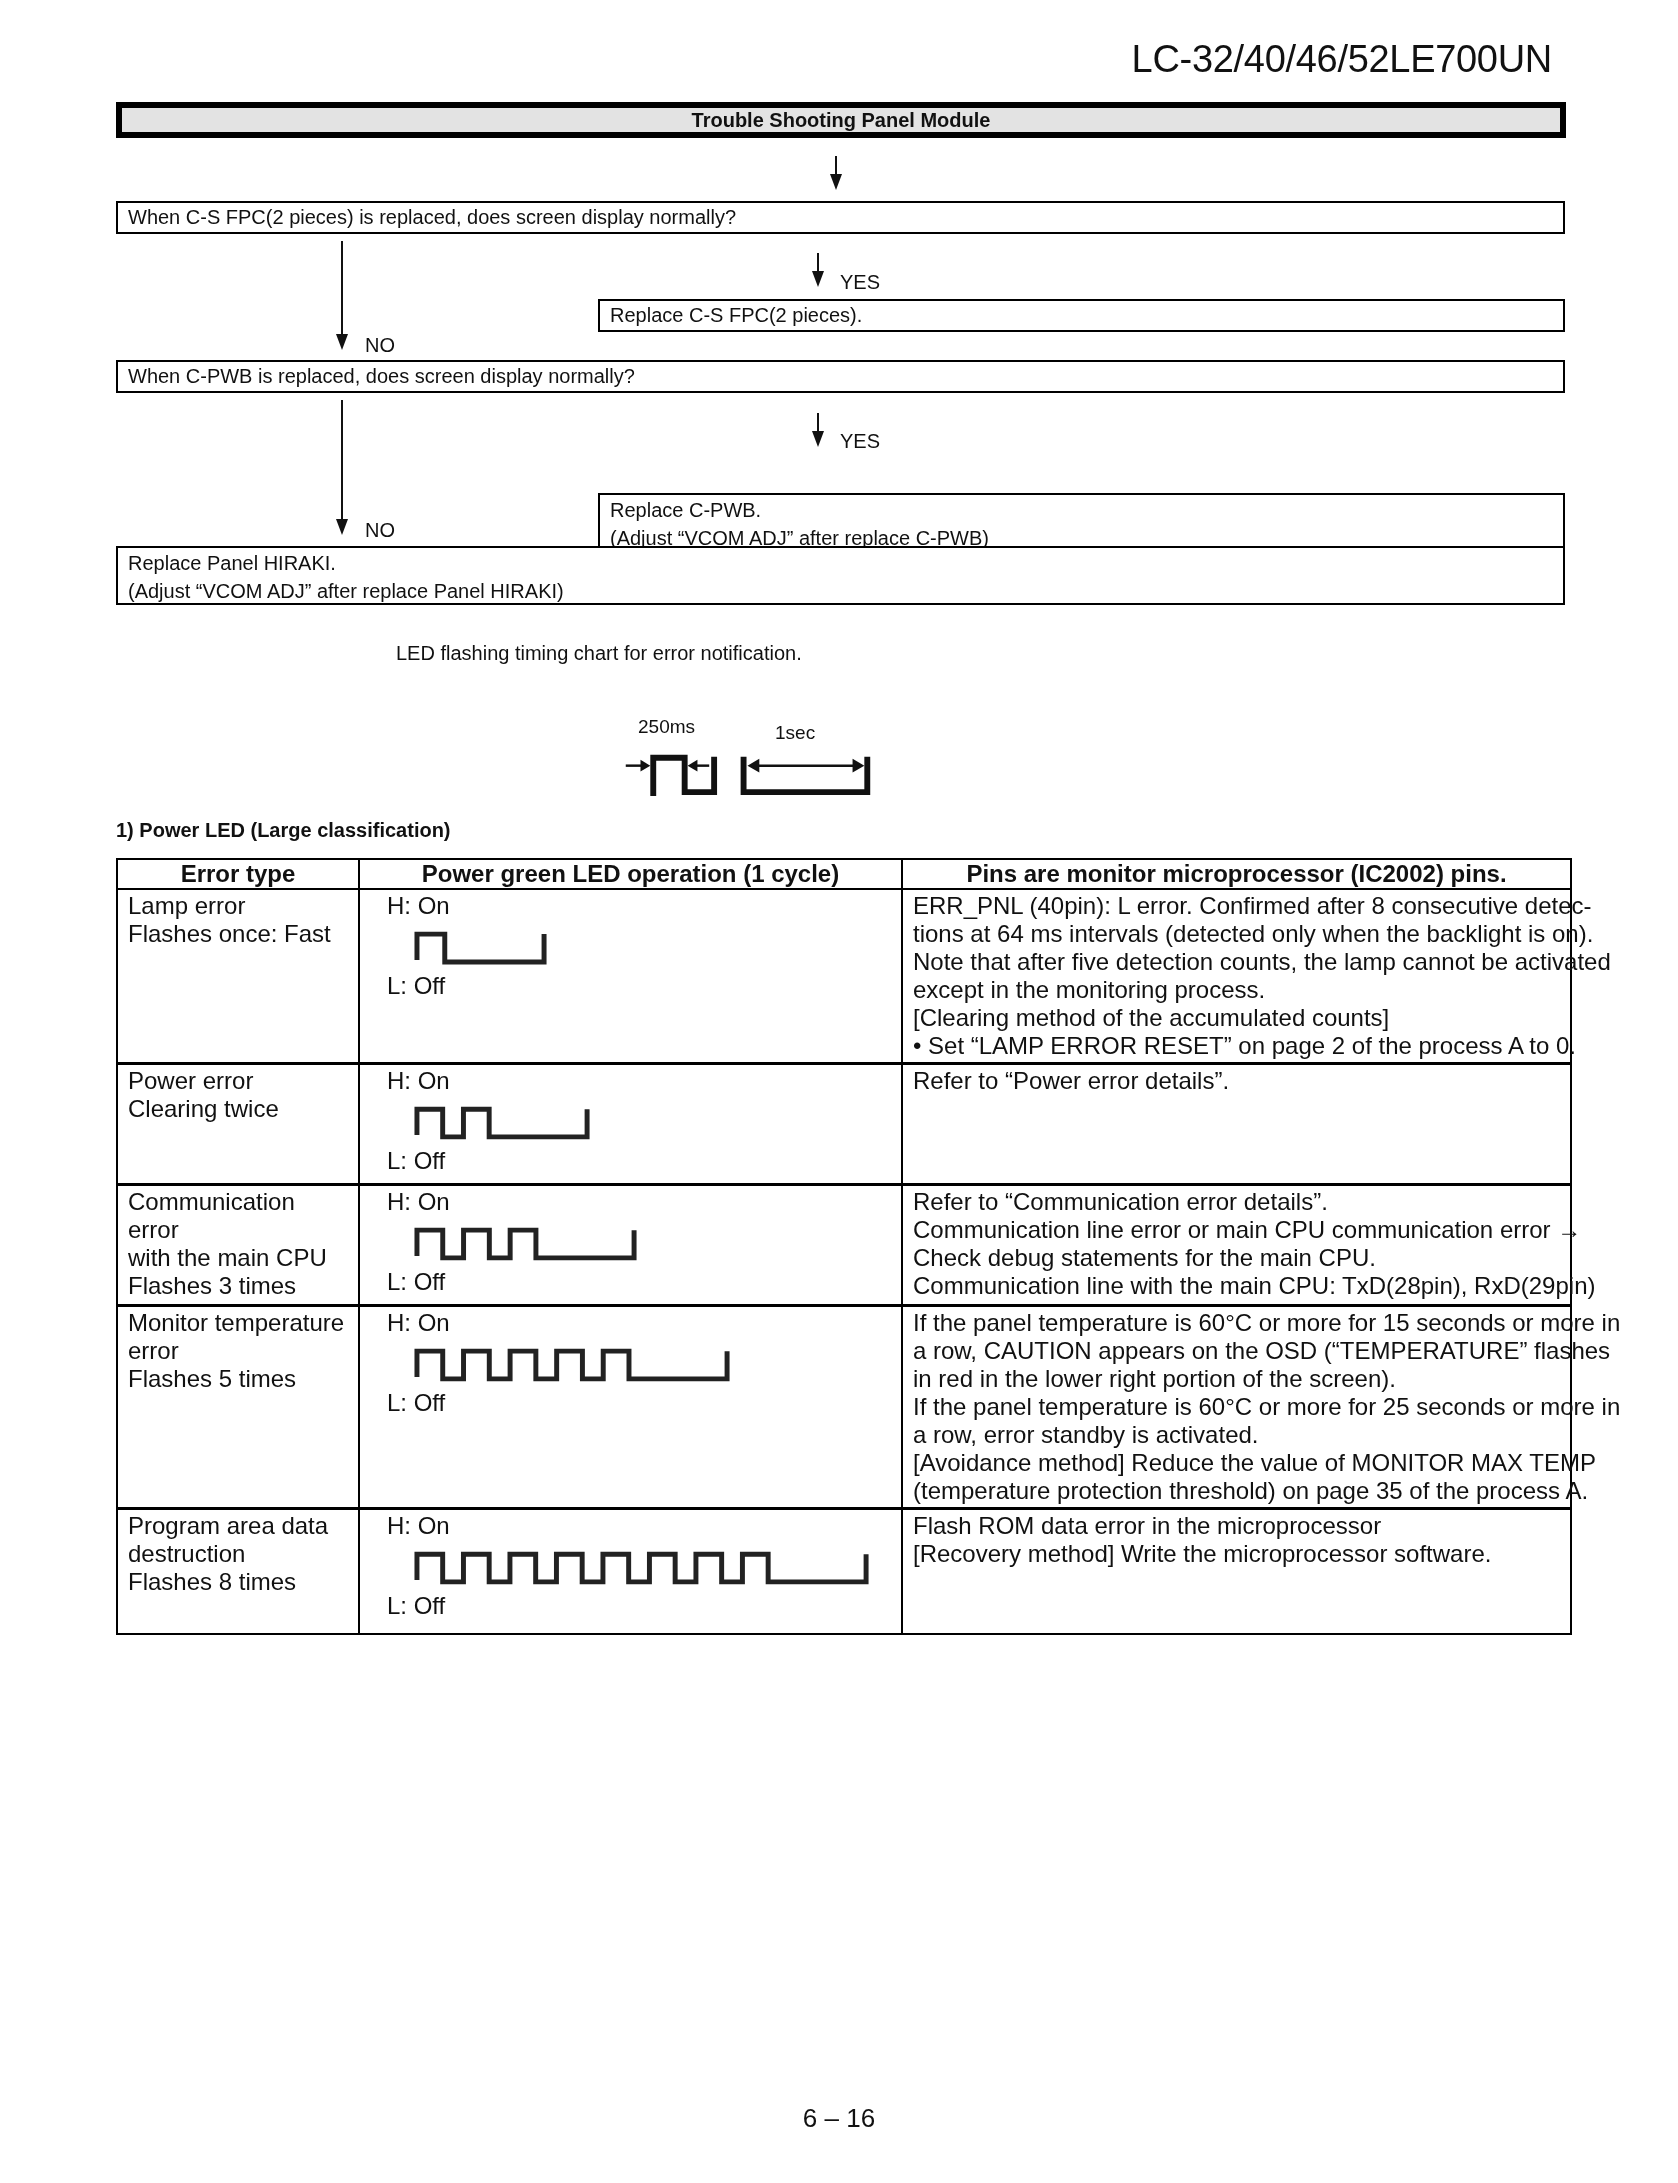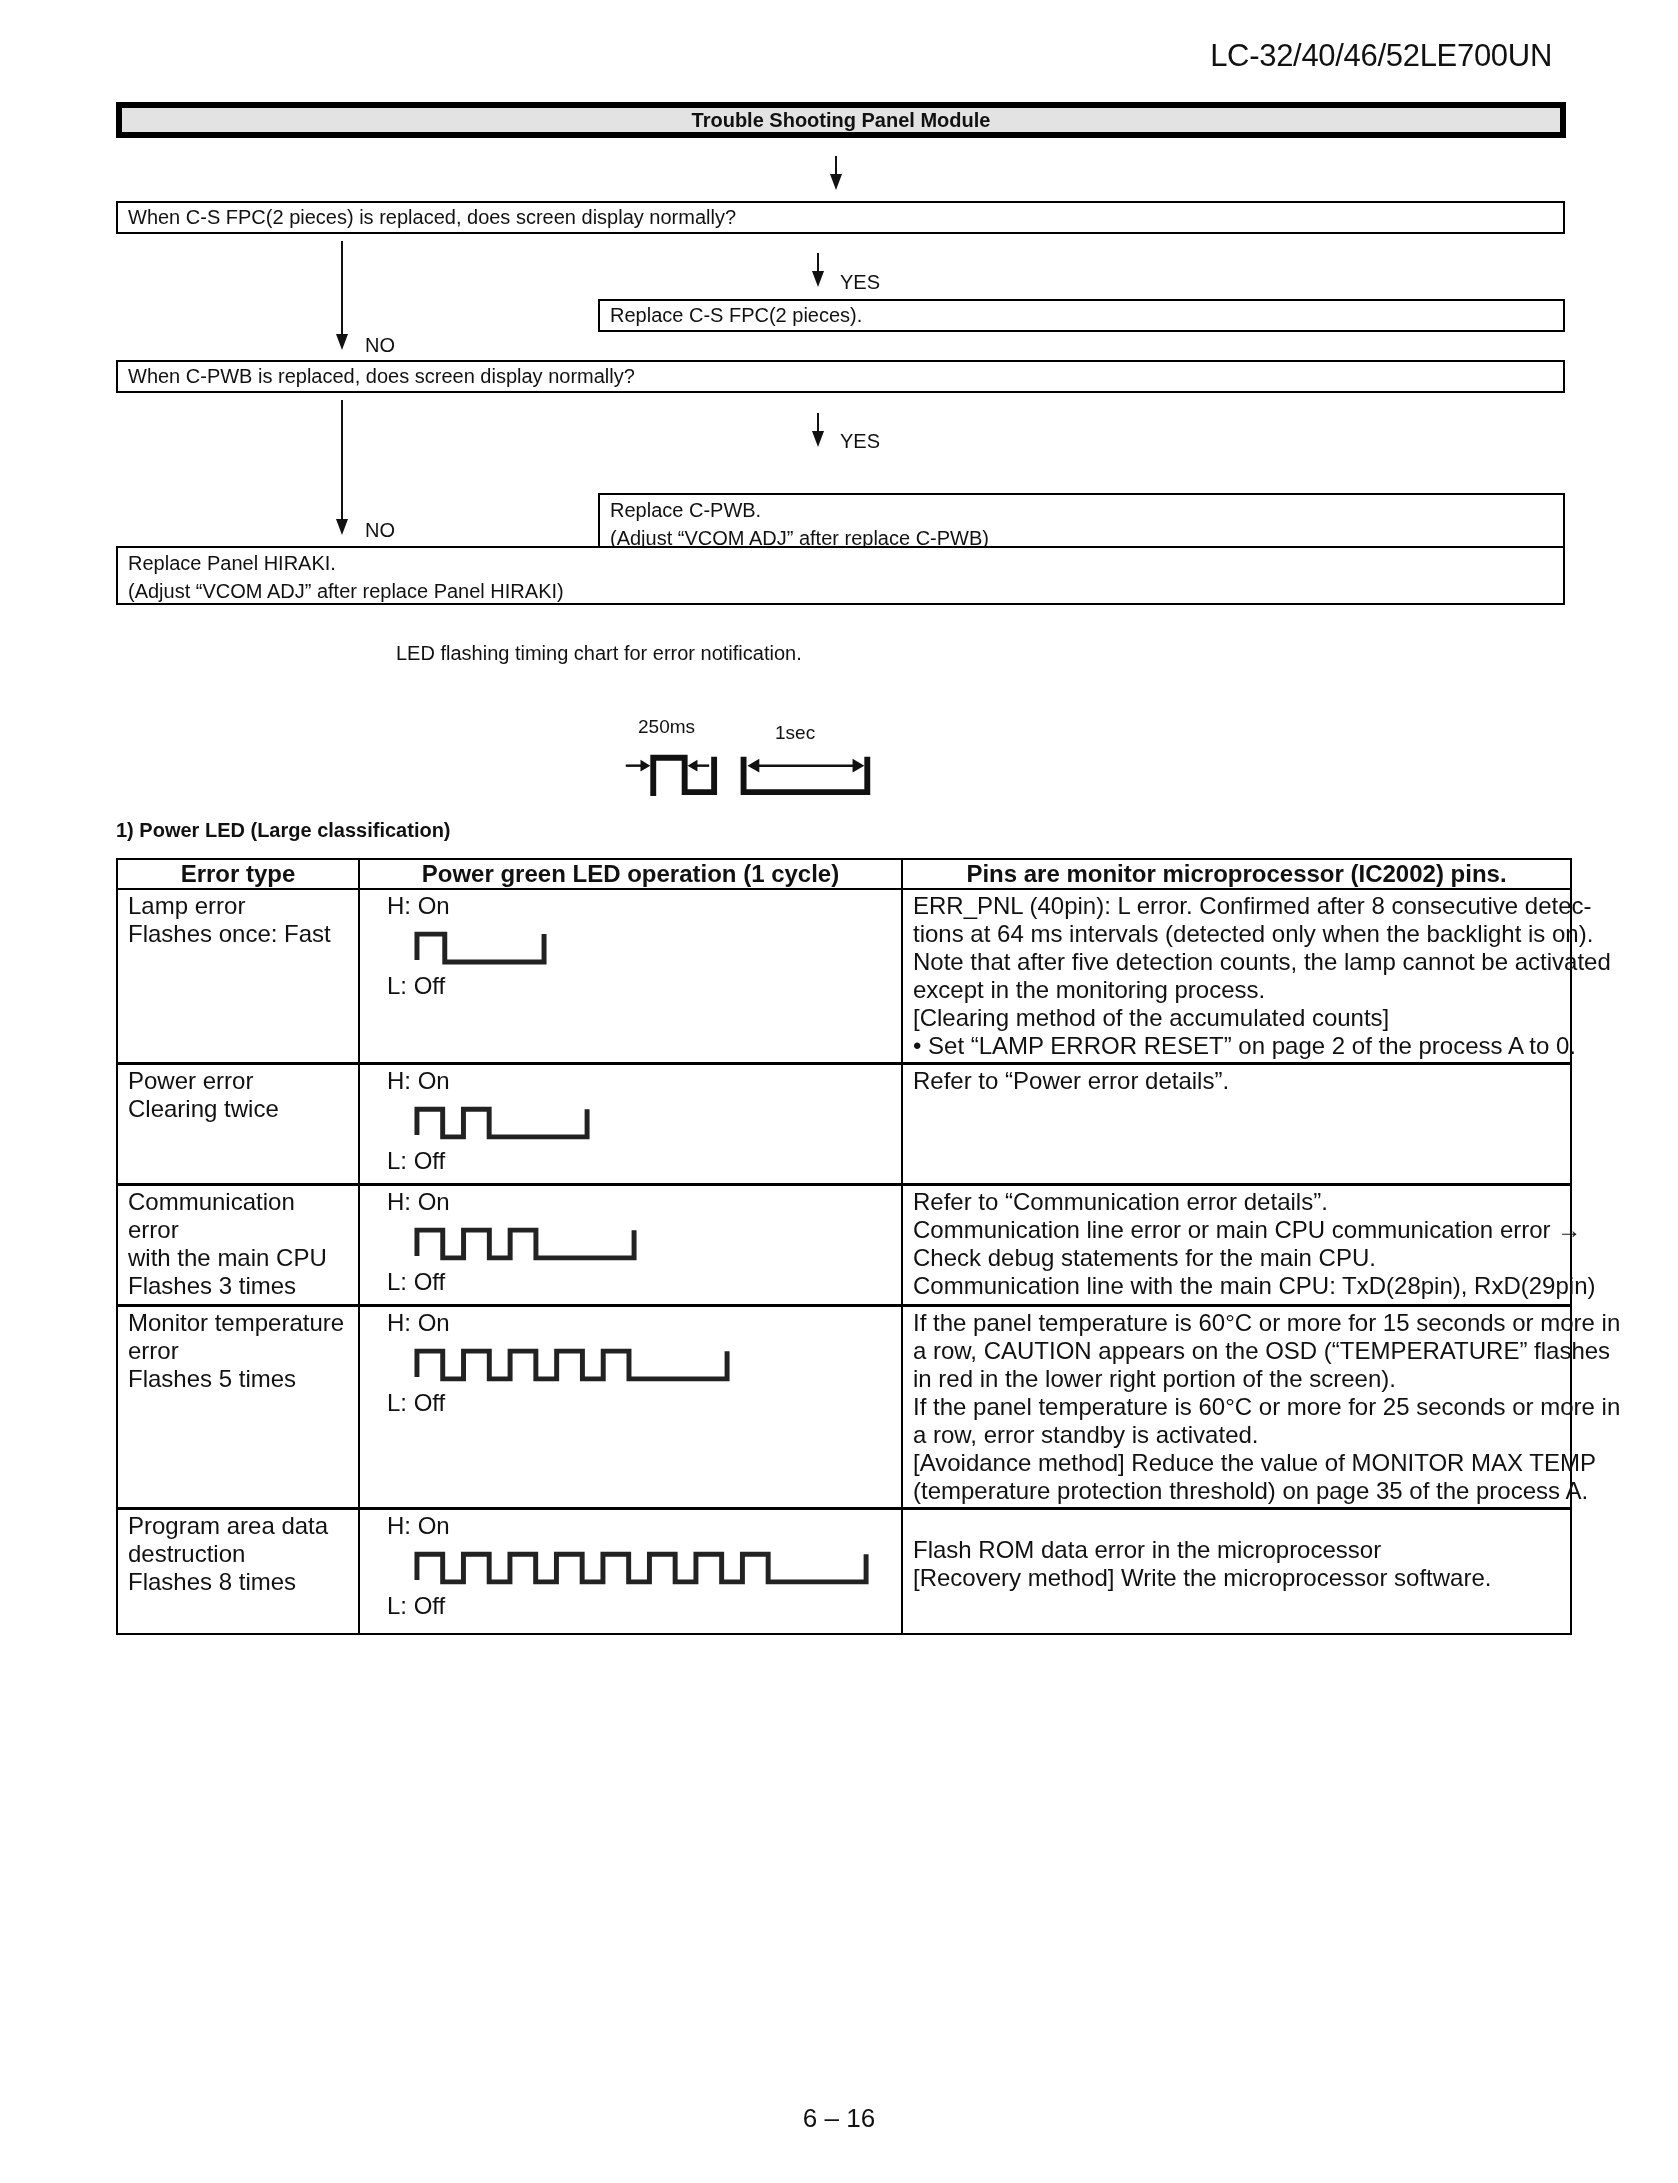--- a/index.html
+++ b/index.html
@@ -1,19 +1,19 @@
 <!DOCTYPE html>
 <html><head>
   <meta charset="utf-8">
   <style>
     html, body { margin: 0; padding: 0; background: #ffffff; }
     body { width: 1678px; height: 2184px; position: relative; overflow: hidden;
       font-family: "Liberation Sans", sans-serif; color: #111; }
     .abs { position: absolute; }
-    .model { right: 126px; top: 38px; font-size: 31px; letter-spacing: -0.3px; text-align: right; }
+    .model { right: 126px; top: 38px; font-size: 38px; letter-spacing: -0.3px; text-align: right; }
     .title-bar { left: 116px; top: 102px; width: 1438px; height: 24px;
       border: 6px solid #000; background: #e3e3e3; text-align: center;
       font-weight: bold; font-size: 20px; line-height: 24px; }
     .fbox { border: 2px solid #000; box-sizing: border-box; font-size: 20px;
       line-height: 28px; padding: 1px 10px; background: #fff; }
     .vline { width: 2px; background: #111; }
     .arrowhead { width: 0; height: 0; border-left: 6px solid transparent;
       border-right: 6px solid transparent; border-top: 16px solid #111; }
     .lbl { font-size: 20px; }
     .caption { font-size: 20px; }
@@ -199,21 +199,21 @@
           <span class="txt">Flashes 8 times</span>
         </td>
         <td class="wave">
           <span class="txt">H: On</span>
           <svg class="wave-svg" width="461" height="38" viewBox="0 0 466 38">
             <polyline points="4,30 4,4 30,4 30,32 51,32 51,32 51,4 77,4 77,32 98,32 98,32 98,4 124,4 124,32 145,32 145,32 145,4 171,4 171,32 192,32 192,32 192,4 218,4 218,32 239,32 239,32 239,4 265,4 265,32 286,32 286,32 286,4 312,4 312,32 333,32 333,32 333,4 359,4 359,32 458,32 458,4" fill="none" stroke="#222" stroke-width="5" stroke-linejoin="miter"></polyline>
           </svg>
           <span class="txt">L: Off</span>
         </td>
         <td>
-          <span class="txt" style="white-space: nowrap; margin-top: 24px;">Flash ROM data error in the microprocessor</span>
+          <span class="txt" style="white-space: nowrap;">Flash ROM data error in the microprocessor</span>
           <span class="txt" style="white-space: nowrap;">[Recovery method] Write the microprocessor software.</span>
         </td>
       </tr>
     </tbody>
 </table>
 
 <div class="abs page-no">6 – 16</div>
 
 
 </body></html>

